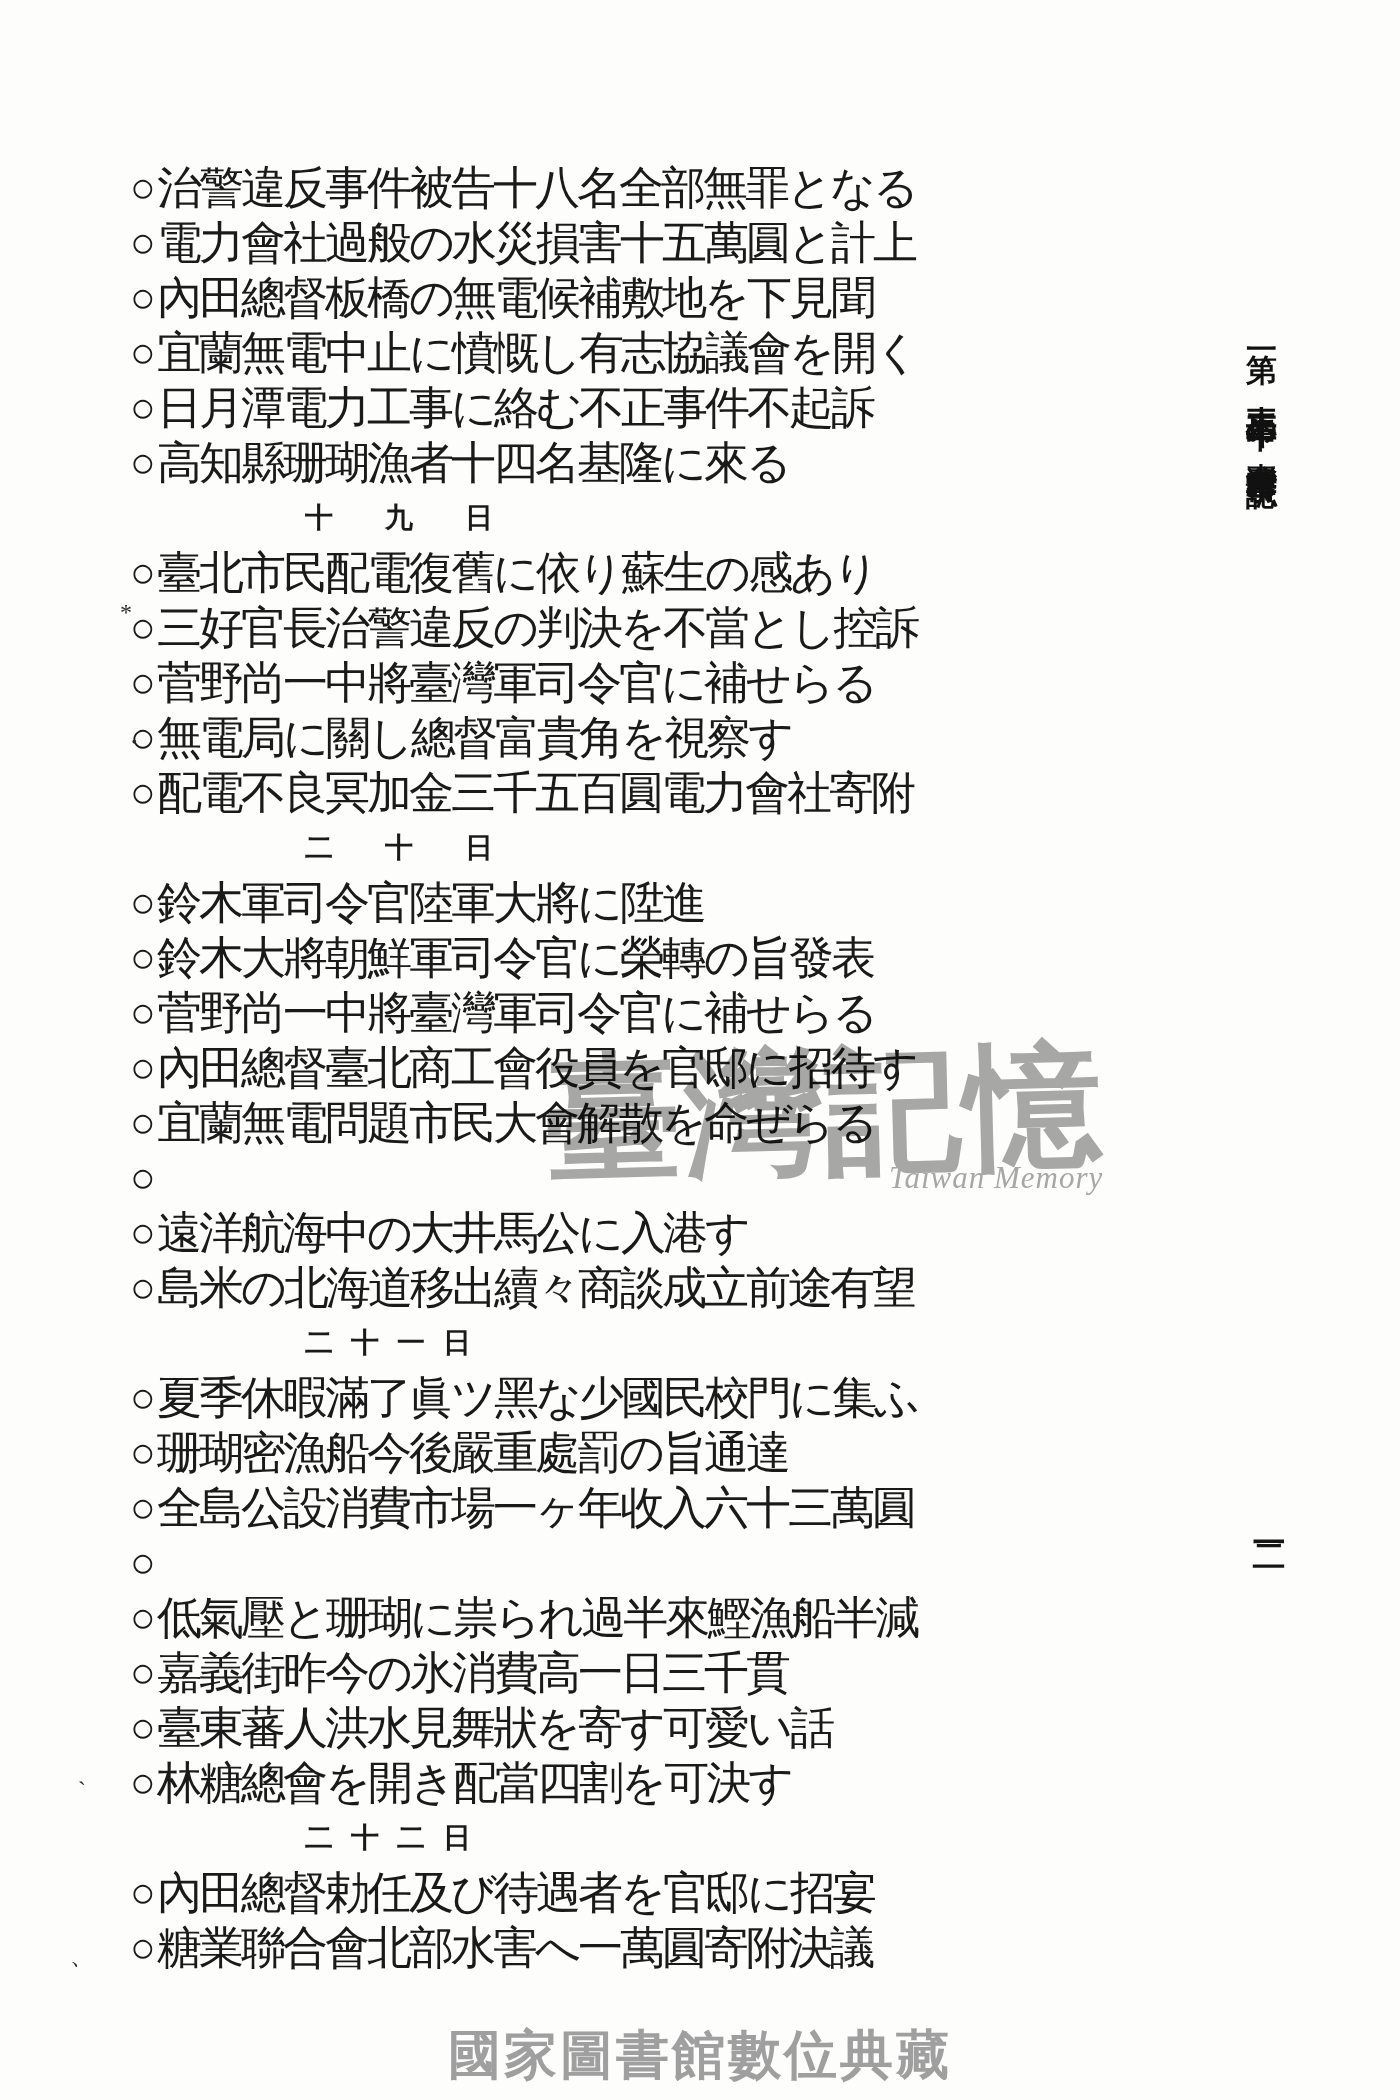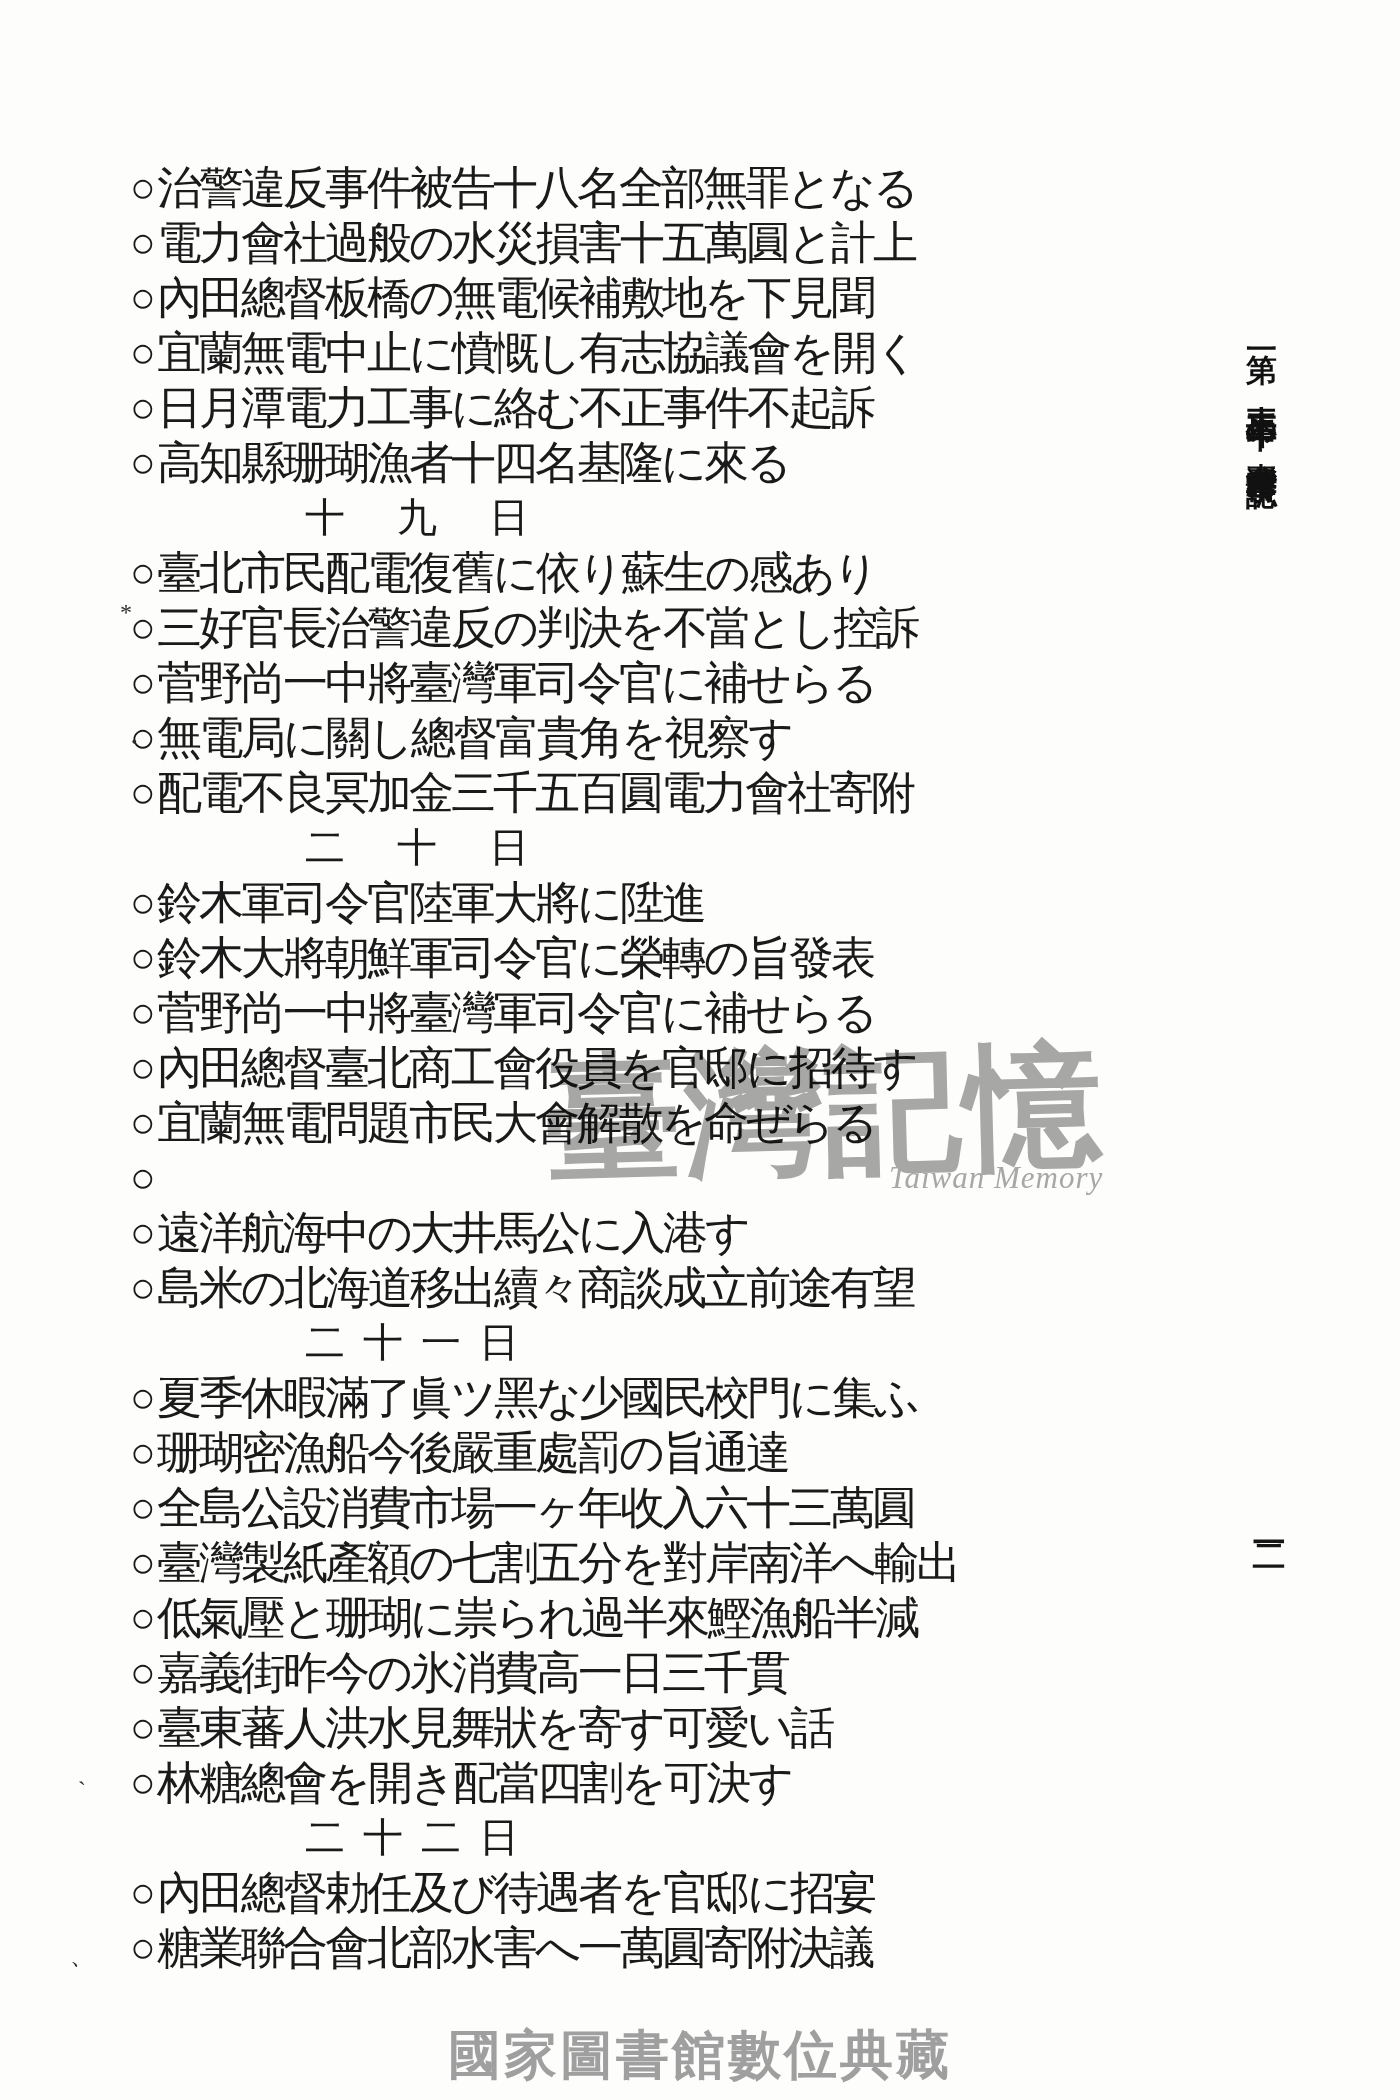--- a/index.html
+++ b/index.html
@@ -12,21 +12,21 @@
     font-family: "Liberation Serif", "DejaVu Serif", serif;
   }
   .scan-page { position: absolute; inset: 0; }
 
   
   #diary-list { position: absolute; left: 130px; top: 160px; }
   .row { height: 55px; display: flex; align-items: center; white-space: nowrap; }
   .entry-row .bullet { font-size: 43px; line-height: 1; margin-right: 1px; font-weight: 600; }
   .entry-row .txt { font-size: 45px; letter-spacing: -3px; font-weight: 500; }
   .date-row { margin-left: 175px; }
-  .date-row .txt { font-size: 40px; font-weight: 400; }
+  .date-row .txt { font-size: 28px; font-weight: 700; }
   .date-row .txt.len3 { letter-spacing: 52px; }
   .date-row .txt.len4 { letter-spacing: 18px; }
 
   
   .sidebar-title {
     position: absolute; left: 1240px; top: 330px;
     writing-mode: vertical-rl; text-orientation: upright;
     font-size: 31px; font-weight: 700; letter-spacing: 3px;
     color: #111;
   }
@@ -166,21 +166,20 @@
       <div class="row entry-row">
         <span class="bullet">○</span>
         <span class="txt">珊瑚密漁船今後嚴重處罰の旨通達</span>
       </div>
       <div class="row entry-row">
         <span class="bullet">○</span>
         <span class="txt">全島公設消費市場一ヶ年收入六十三萬圓</span>
       </div>
       <div class="row entry-row">
         <span class="bullet">○</span>
-        <span class="txt">臺灣製紙產額の七割五分を對岸南洋へ輸出</span>
       </div>
       <div class="row entry-row">
         <span class="bullet">○</span>
         <span class="txt">低氣壓と珊瑚に祟られ過半來鰹漁船半減</span>
       </div>
       <div class="row entry-row">
         <span class="bullet">○</span>
         <span class="txt">嘉義街昨今の氷消費高一日三千貫</span>
       </div>
       <div class="row entry-row">

